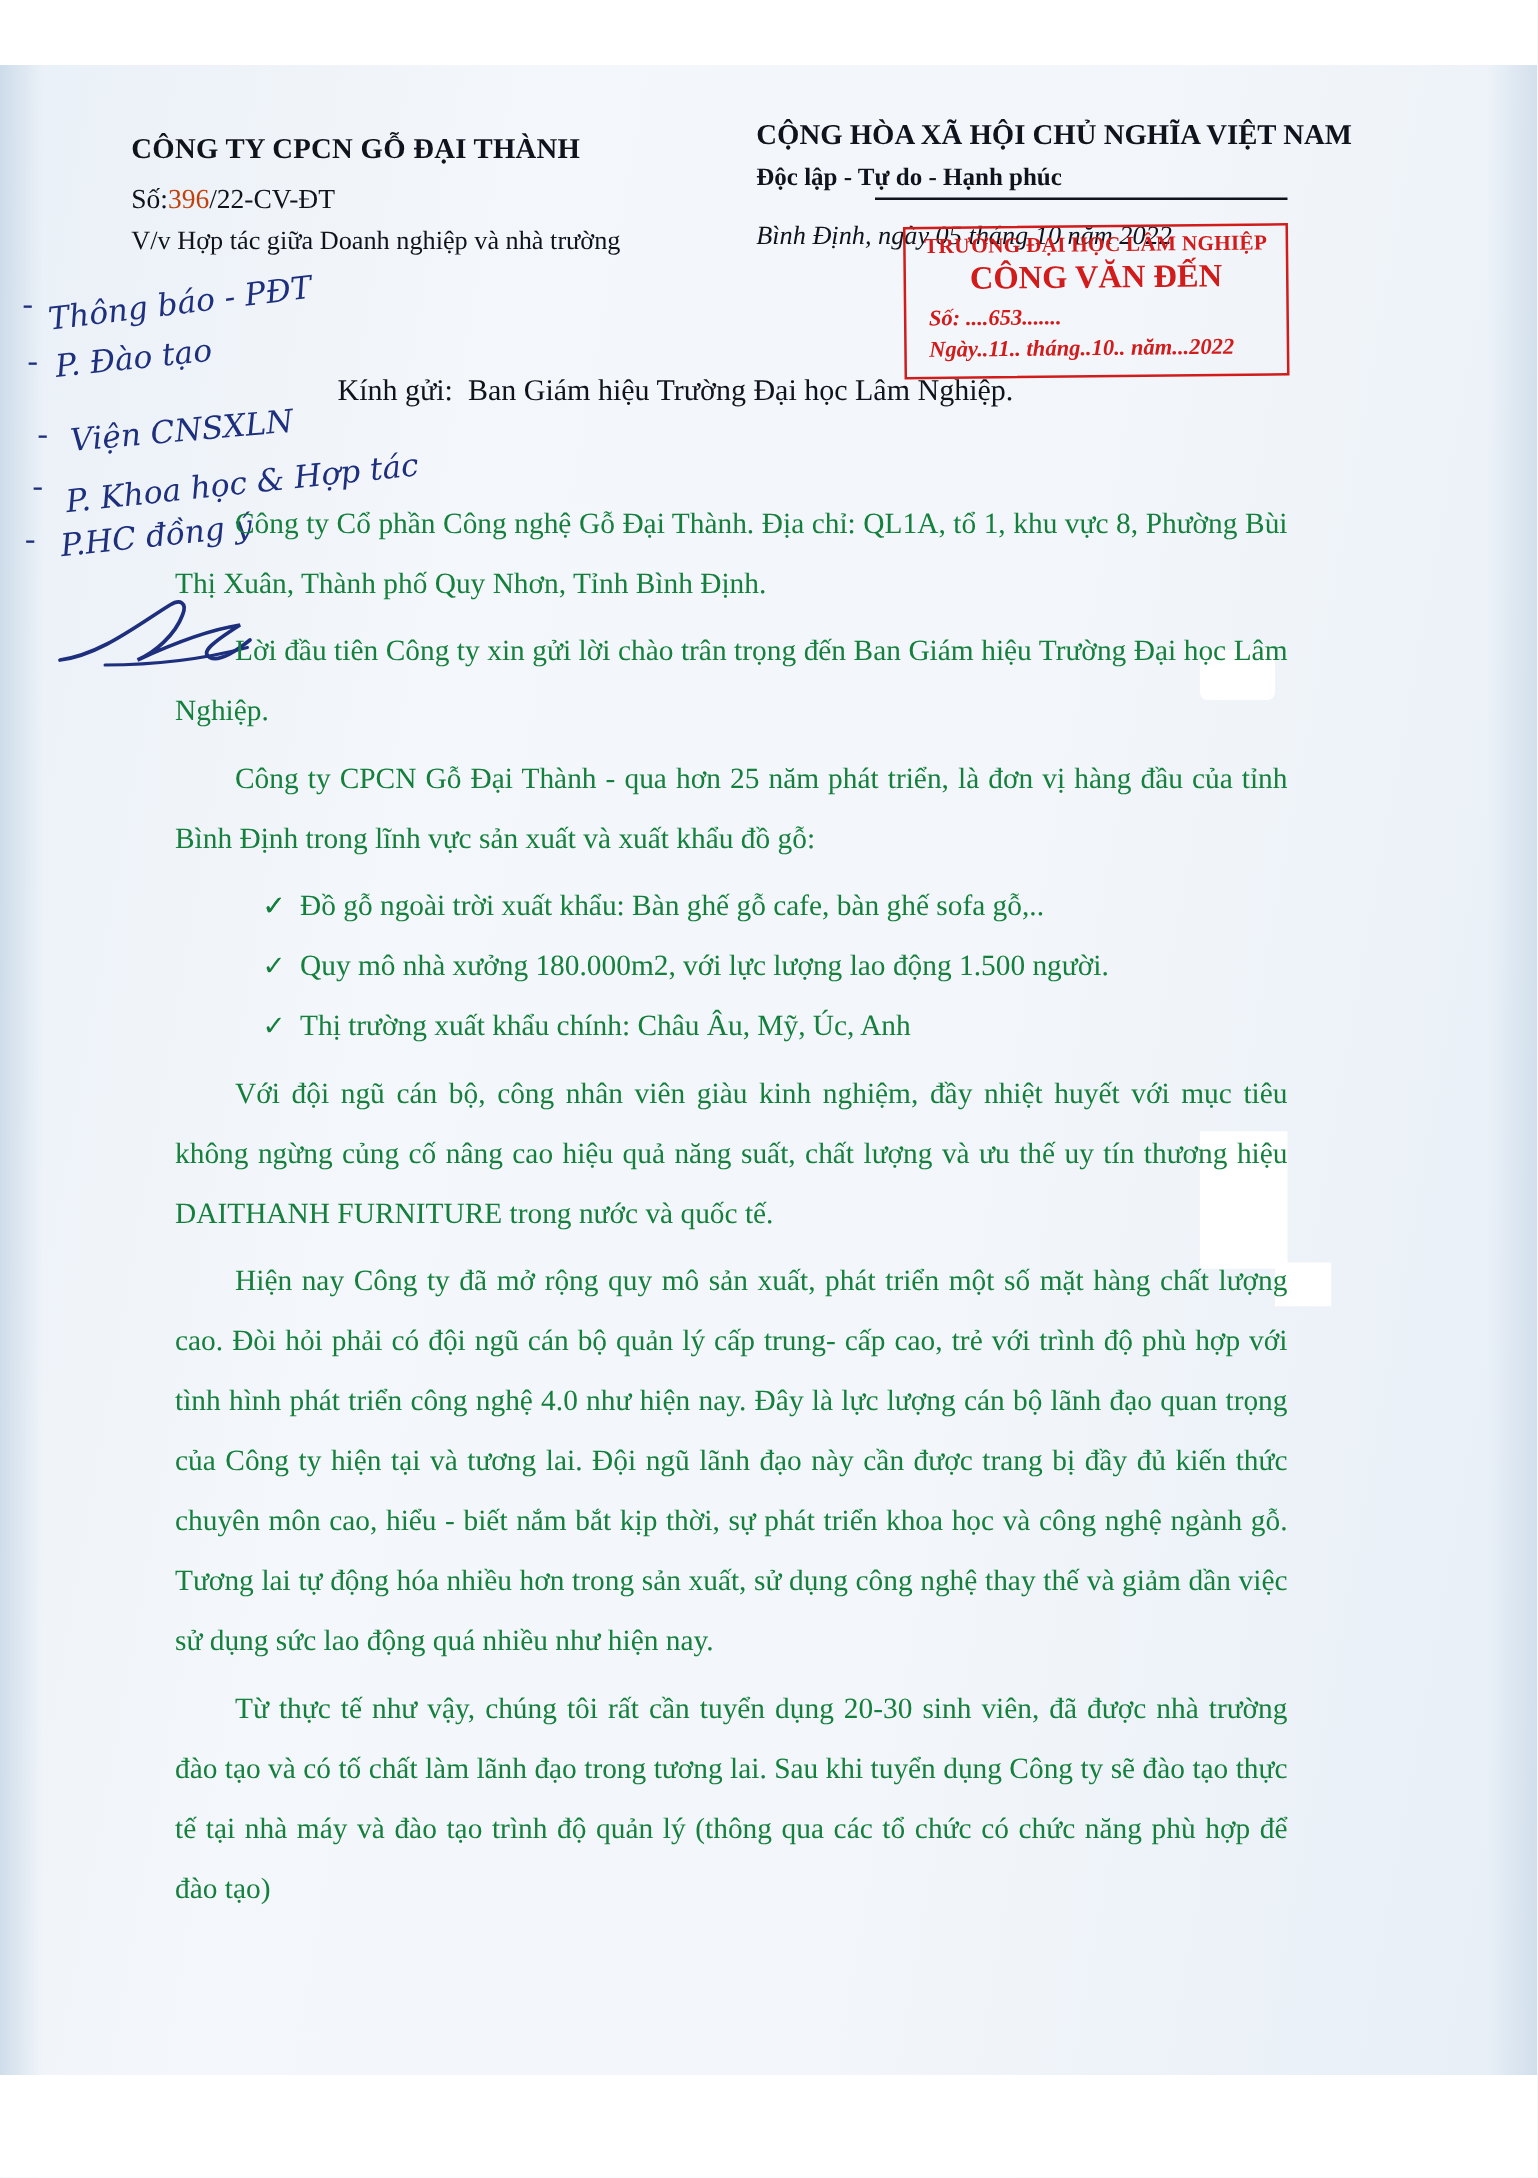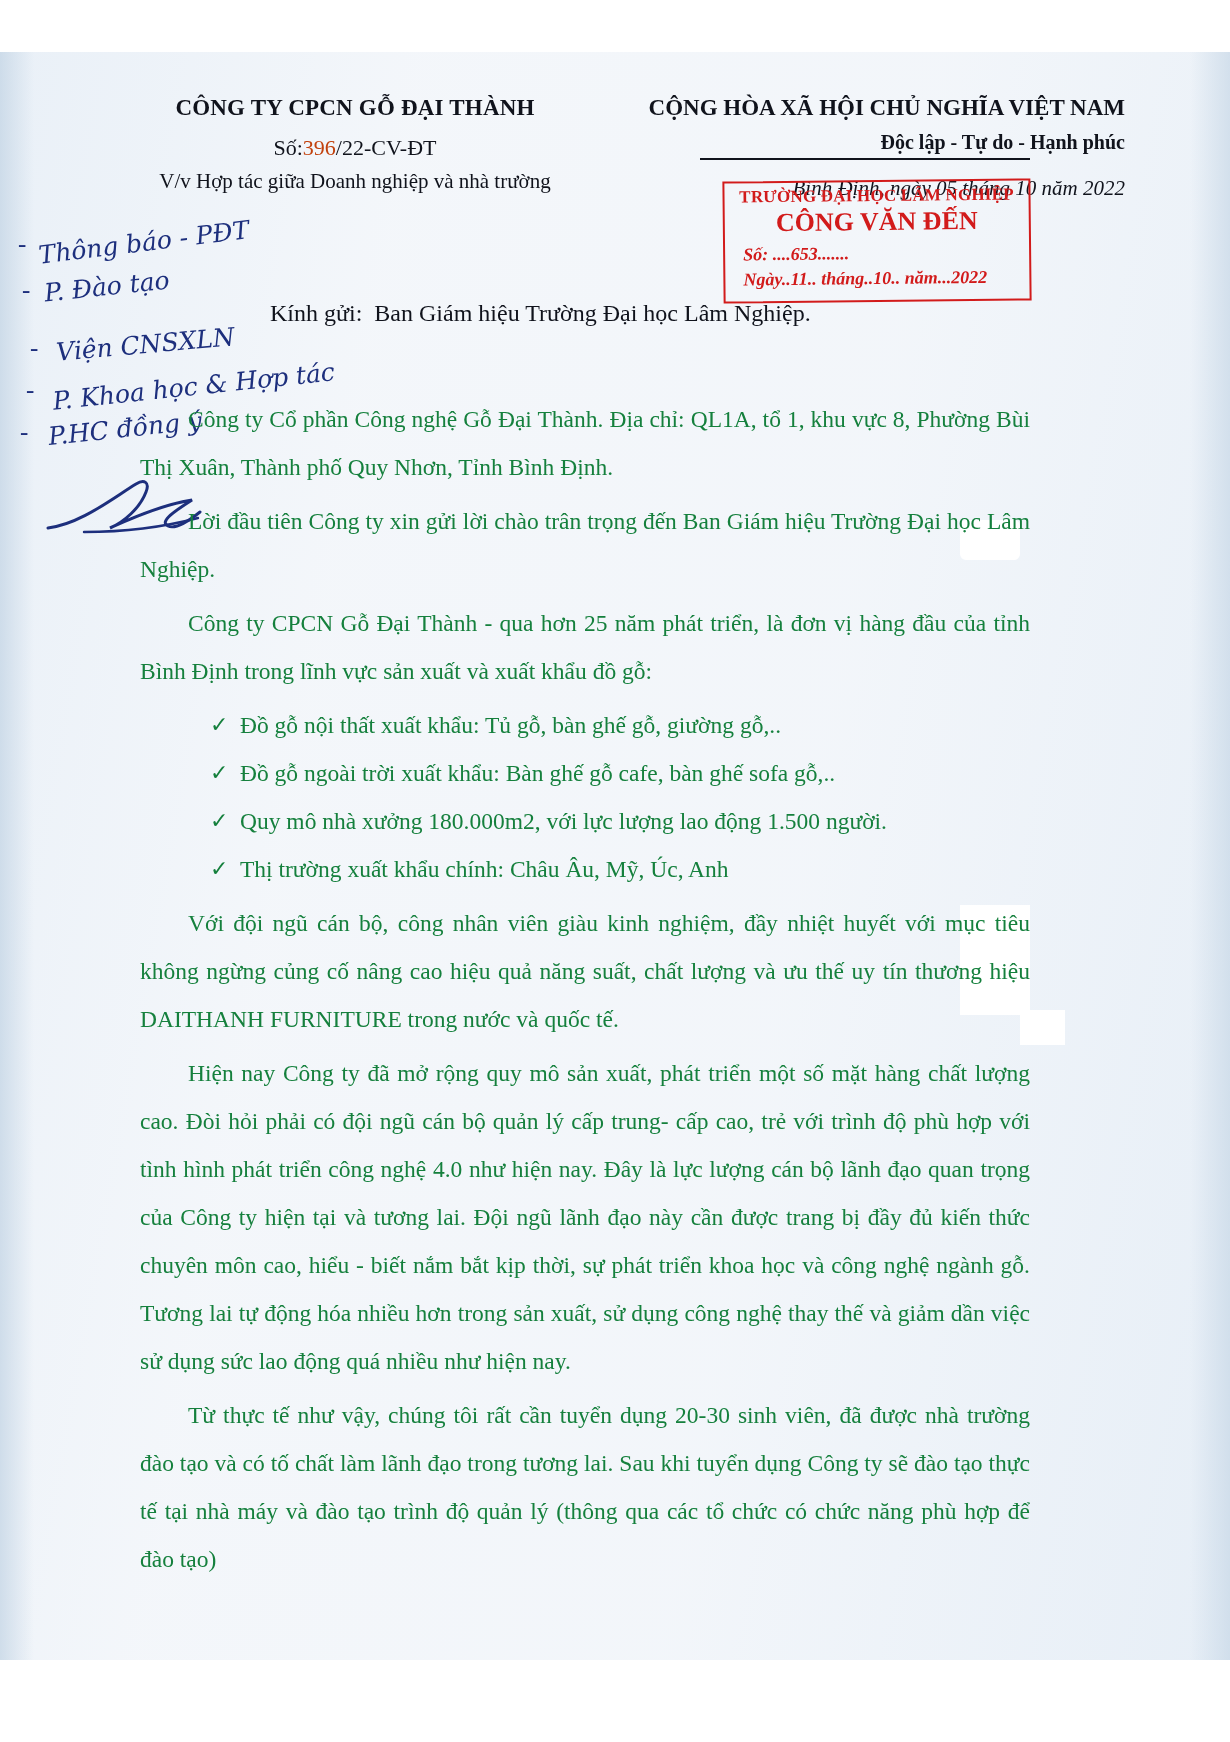--- a/index.html
+++ b/index.html
@@ -47,25 +47,25 @@
   .header {
     position: absolute;
     left: 0;
     top: 95px;
     width: 1230px;
     display: flex;
   }
   .hdr-left {
     width: 500px;
     margin-left: 105px;
-    text-align: center;
+    margin-top: 11px;
   }
   .hdr-right {
     width: 520px;
-    text-align: right;
+    text-align: left;
   }
   .org-name {
     font-weight: bold;
     font-size: 23px;
     letter-spacing: 0.2px;
     color: #10131c;
   }
   .doc-number {
     font-size: 22px;
     margin-top: 14px;
@@ -263,21 +263,20 @@
   </div>
 
   <div class="body-text">
     <p>Công ty Cổ phần Công nghệ Gỗ Đại Thành. Địa chỉ: QL1A, tổ 1, khu vực 8, Phường Bùi Thị Xuân, Thành phố Quy Nhơn, Tỉnh Bình Định.</p>
     <p>Lời đầu tiên Công ty xin gửi lời chào trân trọng đến Ban Giám hiệu Trường Đại học Lâm Nghiệp.</p>
     <p>Công ty CPCN Gỗ Đại Thành - qua hơn 25 năm phát triển, là đơn vị hàng đầu của tỉnh Bình Định trong lĩnh vực sản xuất và xuất khẩu đồ gỗ:</p>
 
     <ul class="bullets">
       <li>
         <span class="tick">✓</span>
-        <span>Đồ gỗ nội thất xuất khẩu: Tủ gỗ, bàn ghế gỗ, giường gỗ,..</span>
       </li>
       <li>
         <span class="tick">✓</span>
         <span>Đồ gỗ ngoài trời xuất khẩu: Bàn ghế gỗ cafe, bàn ghế sofa gỗ,..</span>
       </li>
       <li>
         <span class="tick">✓</span>
         <span>Quy mô nhà xưởng 180.000m2, với lực lượng lao động 1.500 người.</span>
       </li>
       <li>

